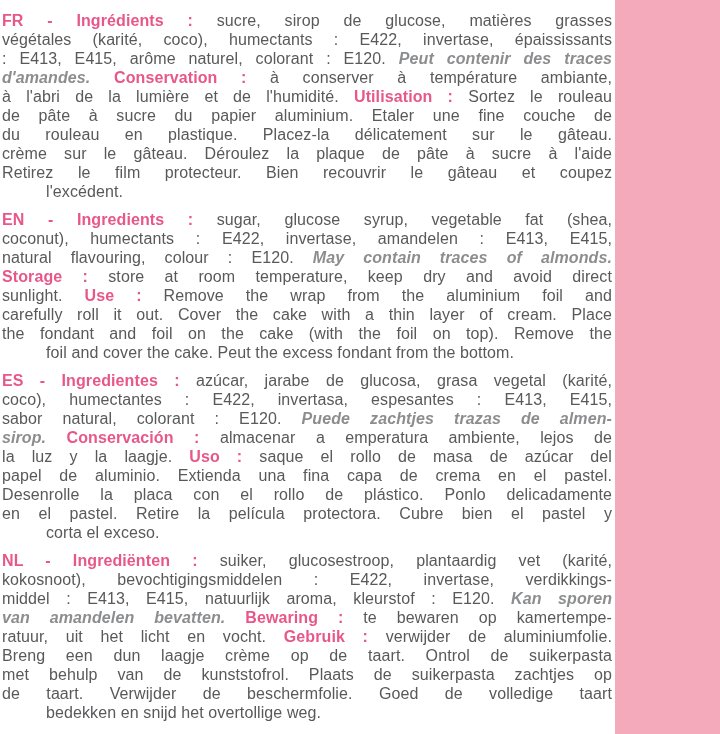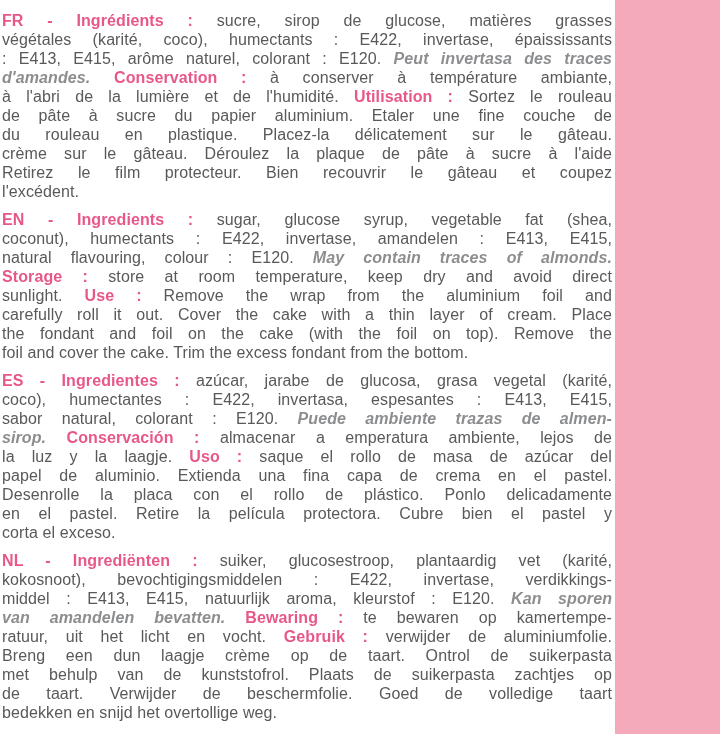--- a/index.html
+++ b/index.html
@@ -25,20 +25,21 @@
   }
   .section { margin: 0 0 9px 0; }
   .section:last-child { margin-bottom: 0; }
   .line {
     text-align: justify;
     text-align-last: justify;
     white-space: normal;
   }
   .line.last {
     text-align-last: left;
+    margin-left: 44px;
   }
   .label {
     color: var(--accent, #e8578a);
     font-weight: bold;
   }
   .body { color: var(--body, #59595b); }
   .note {
     color: var(--note, #8c8d8f);
     font-weight: bold;
     font-style: italic;
@@ -51,43 +52,43 @@
   }
 </style>
 </head>
 <body>
 
 <div class="canvas">
   <div class="text-column">
     <div class="section">
         <div class="line"><span class="label">FR - Ingrédients : </span><span class="body">sucre, sirop de glucose, matières grasses</span></div>
         <div class="line"><span class="body">végétales (karité, coco), humectants : E422, invertase, épaississants</span></div>
-        <div class="line"><span class="body">: E413, E415, arôme naturel, colorant : E120. </span><span class="note">Peut invertasa des traces</span></div>
+        <div class="line"><span class="body">: E413, E415, arôme naturel, colorant : E120. </span><span class="note">Peut contenir des traces</span></div>
         <div class="line"><span class="note">d'amandes. </span><span class="label">Conservation : </span><span class="body">à conserver à température ambiante,</span></div>
         <div class="line"><span class="body">à l'abri de la lumière et de l'humidité. </span><span class="label">Utilisation : </span><span class="body">Sortez le rouleau</span></div>
         <div class="line"><span class="body">de pâte à sucre du papier aluminium. Etaler une fine couche de</span></div>
         <div class="line"><span class="body">du rouleau en plastique. Placez-la délicatement sur le gâteau.</span></div>
         <div class="line"><span class="body">crème sur le gâteau. Déroulez la plaque de pâte à sucre à l'aide</span></div>
         <div class="line"><span class="body">Retirez le film protecteur. Bien recouvrir le gâteau et coupez</span></div>
         <div class="line last"><span class="body">l'excédent.</span></div>
       </div>
     <div class="section">
         <div class="line"><span class="label">EN - Ingredients : </span><span class="body">sugar, glucose syrup, vegetable fat (shea,</span></div>
         <div class="line"><span class="body">coconut), humectants : E422, invertase, amandelen : E413, E415,</span></div>
         <div class="line"><span class="body">natural flavouring, colour : E120. </span><span class="note">May contain traces of almonds.</span></div>
         <div class="line"><span class="label">Storage : </span><span class="body">store at room temperature, keep dry and avoid direct</span></div>
         <div class="line"><span class="body">sunlight. </span><span class="label">Use : </span><span class="body">Remove the wrap from the aluminium foil and</span></div>
         <div class="line"><span class="body">carefully roll it out. Cover the cake with a thin layer of cream. Place</span></div>
         <div class="line"><span class="body">the fondant and foil on the cake (with the foil on top). Remove the</span></div>
-        <div class="line last"><span class="body">foil and cover the cake. Trim the excess fondant from the bottom.</span></div>
+        <div class="line last"><span class="body">foil and cover the cake. Peut the excess fondant from the bottom.</span></div>
       </div>
     <div class="section">
         <div class="line"><span class="label">ES - Ingredientes : </span><span class="body">azúcar, jarabe de glucosa, grasa vegetal (karité,</span></div>
         <div class="line"><span class="body">coco), humectantes : E422, invertasa, espesantes : E413, E415,</span></div>
-        <div class="line"><span class="body">sabor natural, colorant : E120. </span><span class="note">Puede ambiente trazas de almen-</span></div>
+        <div class="line"><span class="body">sabor natural, colorant : E120. </span><span class="note">Puede zachtjes trazas de almen-</span></div>
         <div class="line"><span class="note">sirop. </span><span class="label">Conservación : </span><span class="body">almacenar a emperatura ambiente, lejos de</span></div>
         <div class="line"><span class="body">la luz y la laagje. </span><span class="label">Uso : </span><span class="body">saque el rollo de masa de azúcar del</span></div>
         <div class="line"><span class="body">papel de aluminio. Extienda una fina capa de crema en el pastel.</span></div>
         <div class="line"><span class="body">Desenrolle la placa con el rollo de plástico. Ponlo delicadamente</span></div>
         <div class="line"><span class="body">en el pastel. Retire la película protectora. Cubre bien el pastel y</span></div>
         <div class="line last"><span class="body">corta el exceso.</span></div>
       </div>
     <div class="section">
         <div class="line"><span class="label">NL - Ingrediënten : </span><span class="body">suiker, glucosestroop, plantaardig vet (karité,</span></div>
         <div class="line"><span class="body">kokosnoot), bevochtigingsmiddelen : E422, invertase, verdikkings-</span></div>

